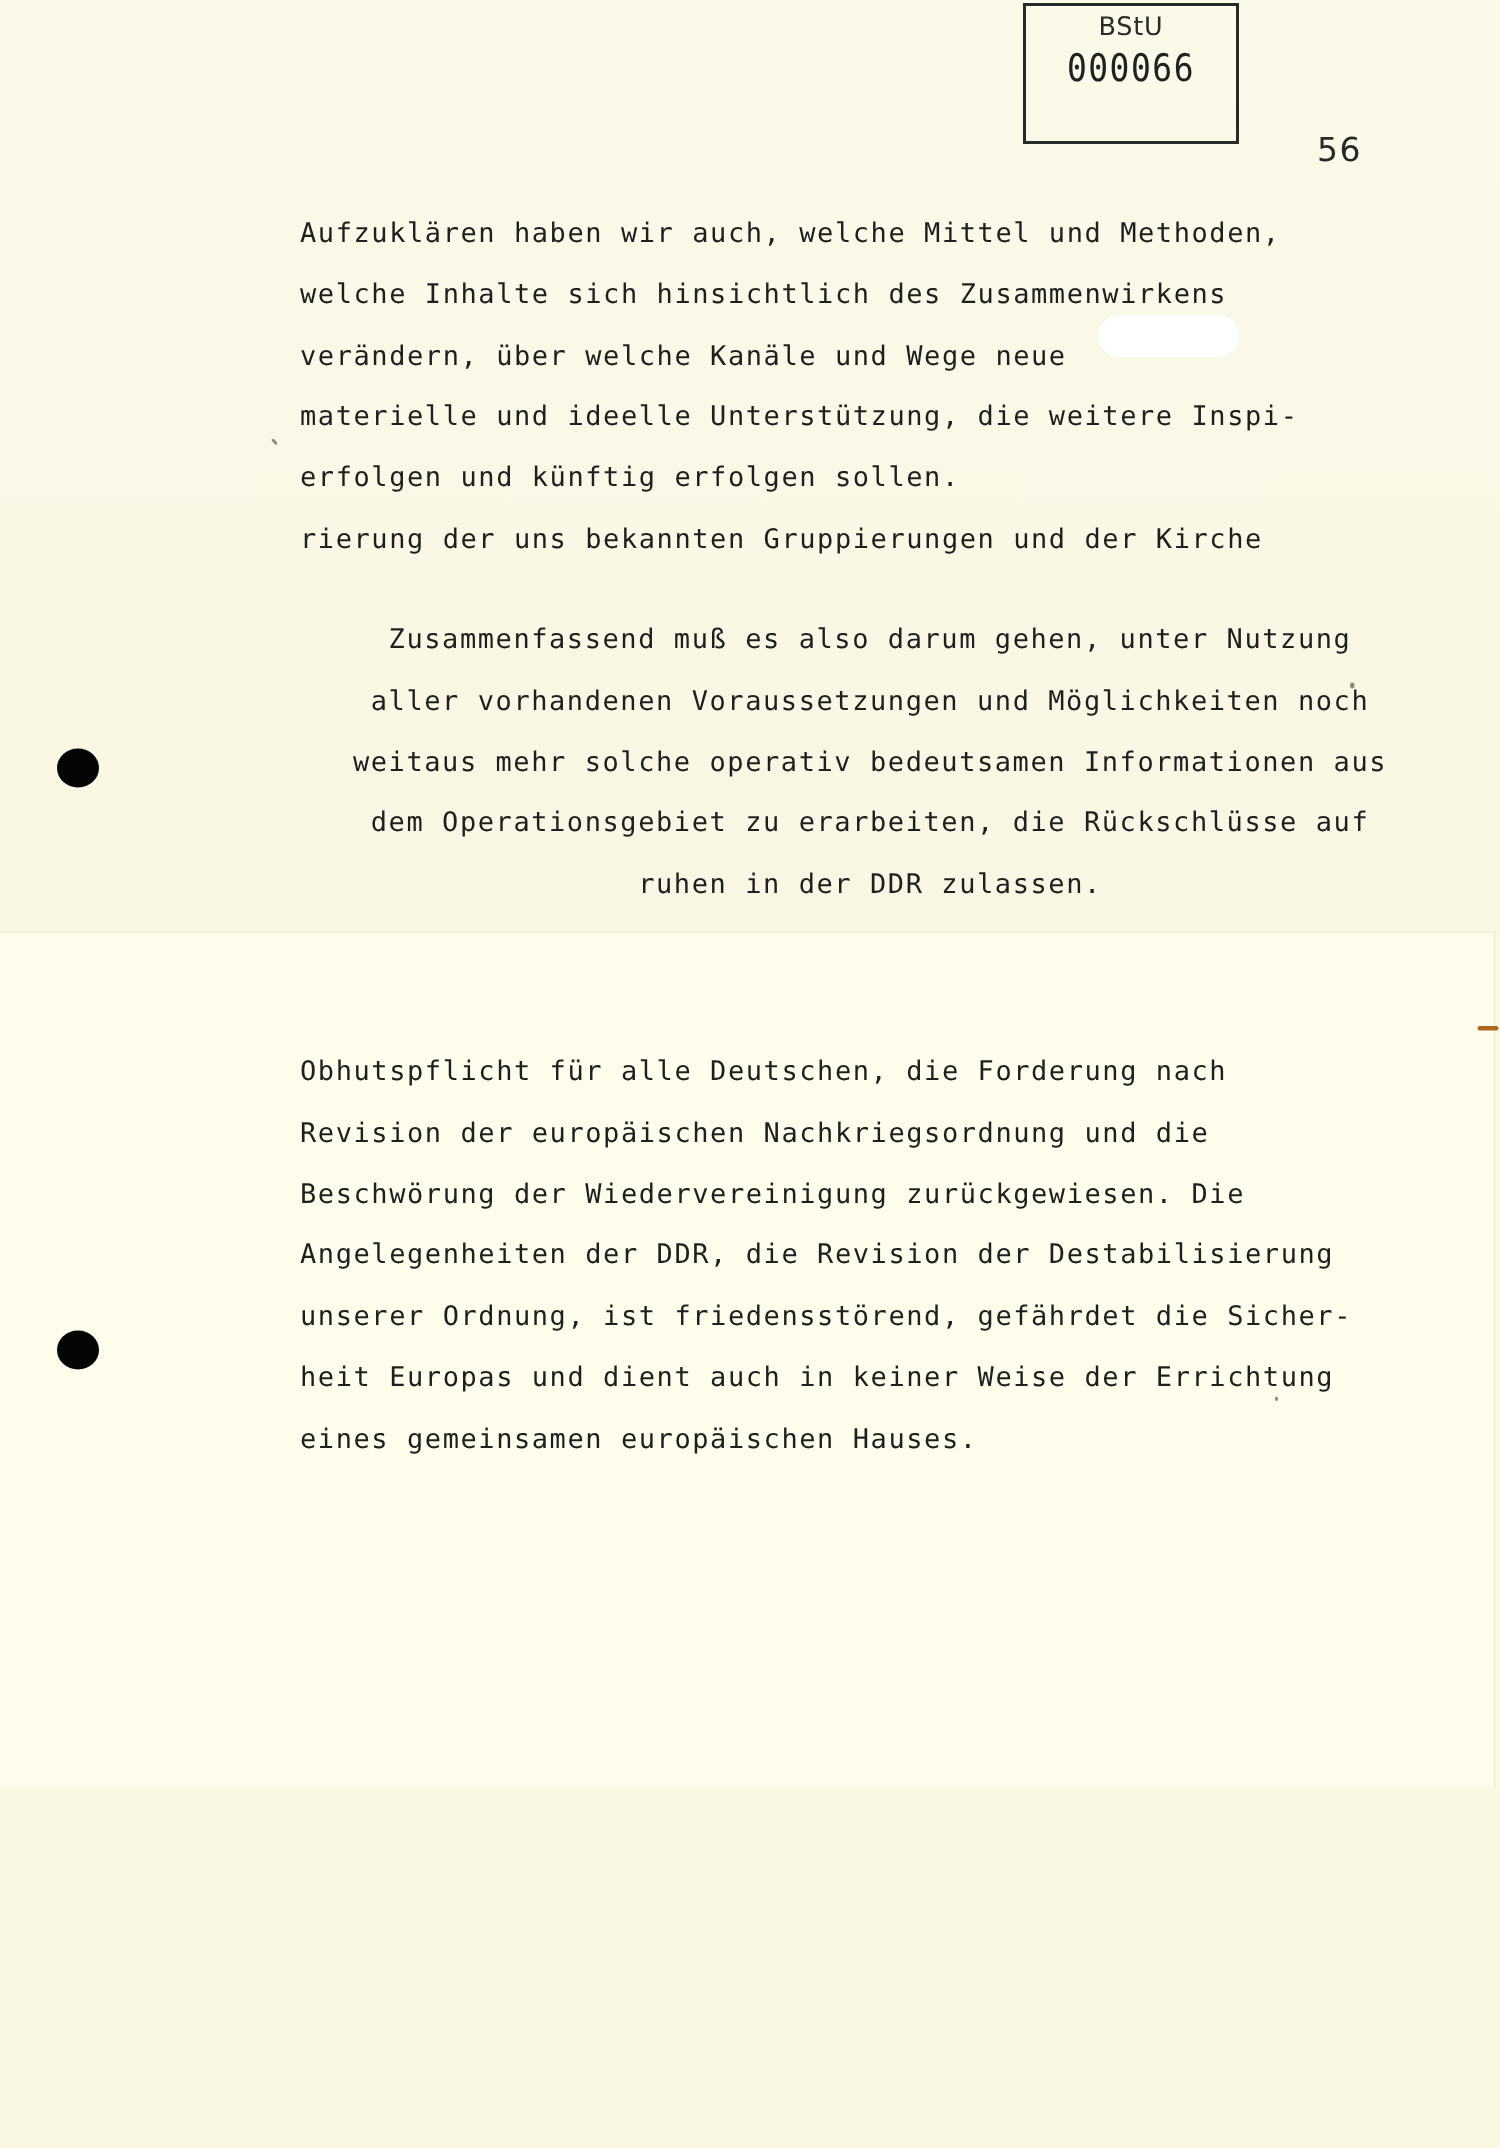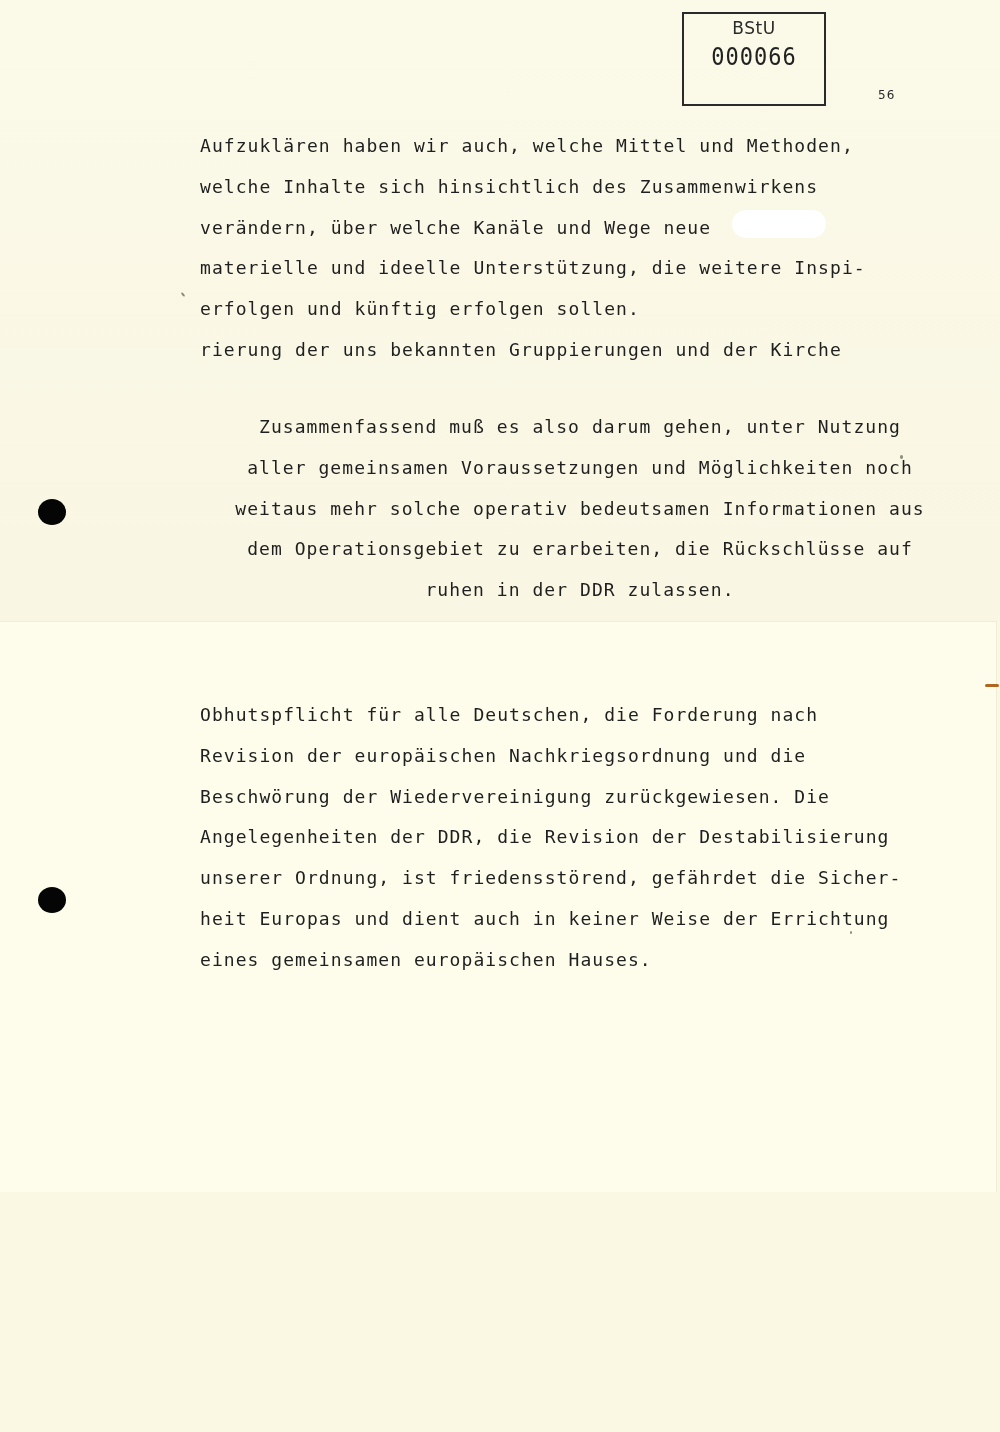--- a/index.html
+++ b/index.html
@@ -32,21 +32,21 @@
     }
     .paper-bottom {
       position: absolute;
       left: 0; top: 1192px;
       width: 1000px; height: 240px;
       background: #faf7e3;
     }
     .stamp {
       position: absolute;
       left: 682px;
-      top: 12px;
+      top: 2px;
       width: 144px;
       height: 94px;
       border: 2px solid #2a2a2a;
       box-sizing: border-box;
       text-align: center;
     }
     .stamp-label {
       display: block;
       margin-top: 4px;
       font-family: "DejaVu Sans", sans-serif;
@@ -61,21 +61,21 @@
       font-size: 22px;
       letter-spacing: 1px;
       transform: scaleY(1.15);
       color: #222;
     }
     .page-number {
       position: absolute;
       left: 878px;
       top: 88px;
       font-family: "DejaVu Sans", sans-serif;
-      font-size: 12px;
+      font-size: 22px;
       color: #2a2a2a;
       letter-spacing: 1px;
     }
     .paragraph {
       position: absolute;
       left: 200px;
       margin: 0;
       width: 760px;
     }
     .line {
@@ -126,34 +126,34 @@
 <div class="paper-insert"></div>
 <div class="paper-bottom"></div>
 
 <div class="stamp">
   <span class="stamp-label">BStU</span>
   <span class="stamp-number">000066</span>
 </div>
 
 <div class="page-number">56</div>
 
-<div class="paragraph" style="top:126px;">
+<div class="paragraph" style="top:136px;">
   <span class="line">Aufzuklären haben wir auch, welche Mittel und Methoden,</span>
   <span class="line">welche Inhalte sich hinsichtlich des Zusammenwirkens</span>
   <span class="line">verändern, über welche Kanäle und Wege neue</span>
   <span class="line">materielle und ideelle Unterstützung, die weitere Inspi-</span>
   <span class="line">erfolgen und künftig erfolgen sollen.</span>
   <span class="line">rierung der uns bekannten Gruppierungen und der Kirche</span>
 </div>
 
 <div class="redaction"></div>
 
 <div class="paragraph" style="top:407px;text-align:center;">
   <span class="line">Zusammenfassend muß es also darum gehen, unter Nutzung</span>
-  <span class="line">aller gemeinsamen Voraussetzungen und Möglichkeiten noch</span>
+  <span class="line">aller vorhandenen Voraussetzungen und Möglichkeiten noch</span>
   <span class="line">weitaus mehr solche operativ bedeutsamen Informationen aus</span>
   <span class="line">dem Operationsgebiet zu erarbeiten, die Rückschlüsse auf</span>
   <span class="line">ruhen in der DDR zulassen.</span>
 </div>
 
 <div class="paragraph" style="top:695px;">
   <span class="line">Obhutspflicht für alle Deutschen, die Forderung nach</span>
   <span class="line">Revision der europäischen Nachkriegsordnung und die</span>
   <span class="line">Beschwörung der Wiedervereinigung zurückgewiesen. Die</span>
   <span class="line">Angelegenheiten der DDR, die Revision der Destabilisierung</span>

